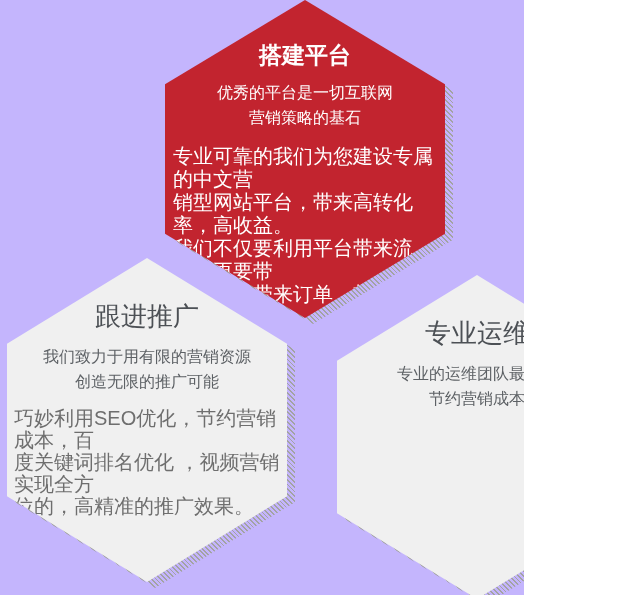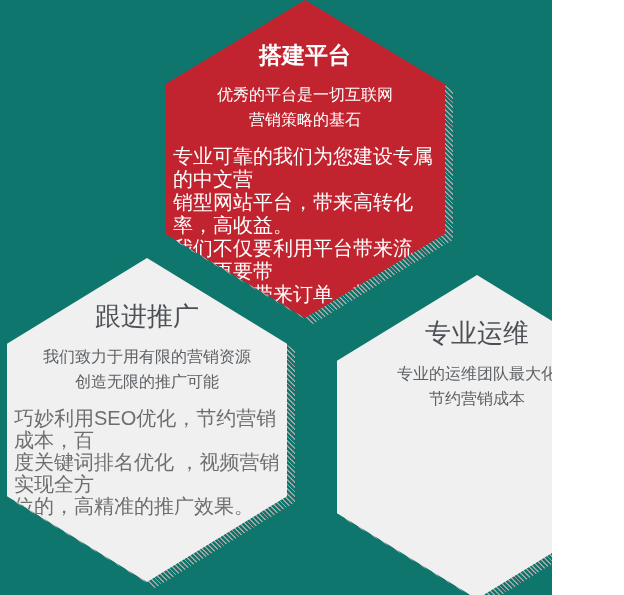--- a/index.html
+++ b/index.html
@@ -6,22 +6,21 @@
     margin: 0;
     padding: 0;
     background: #ffffff;
     font-family: "Liberation Sans", sans-serif;
   }
   .stage {
     position: relative;
     width: 524px;
     height: 595px;
     overflow: hidden;
-    background: #0f766e;
-    padding-left: 28px;
+    background: #c4b5fd;
   }
   .hex-wrap {
     position: absolute;
   }
   .hex-wrap.pos-top    { left: 165px; top: 0;     width: 280px; height: 318px; }
   .hex-wrap.pos-left   { left: 7px;   top: 258px; width: 280px; height: 324px; }
   .hex-wrap.pos-right  { left: 337px; top: 275px; width: 280px; height: 324px; }
 
   .hex-shadow, .hex-shape {
     position: absolute;
@@ -60,21 +59,21 @@
     line-height: 32px;
     font-weight: normal;
     color: var(--title);
   }
   .hex-subtitle {
     margin: 12px 0 0 0;
     font-size: 16px;
     line-height: 25px;
     white-space: pre-line;
   }
-  .theme-red .hex-subtitle   { color: #ffffff; }
+  .theme-red .hex-subtitle   { color: #ffffff; font-family: Liberation Mono, monospace; }
   .theme-light .hex-subtitle { color: var(--subtitle); }
 
   .hex-body {
     margin: 13px auto 0 auto;
     text-align: left;
     white-space: pre-line;
     font-size: 20px;
   }
   .theme-red .hex-body {
     width: 264px;

